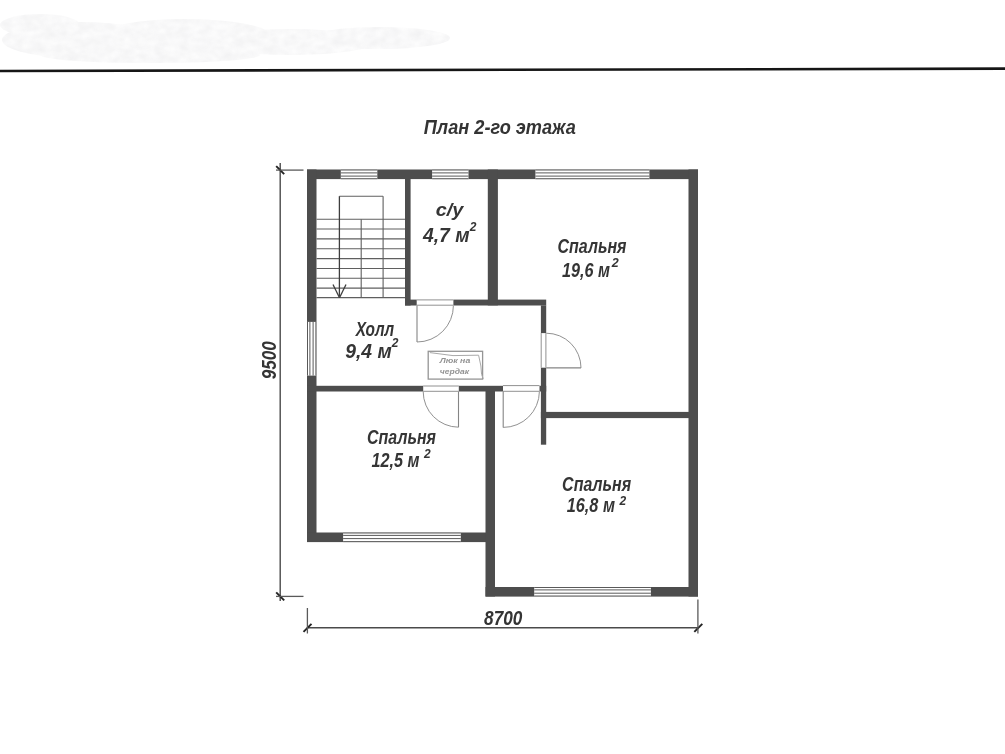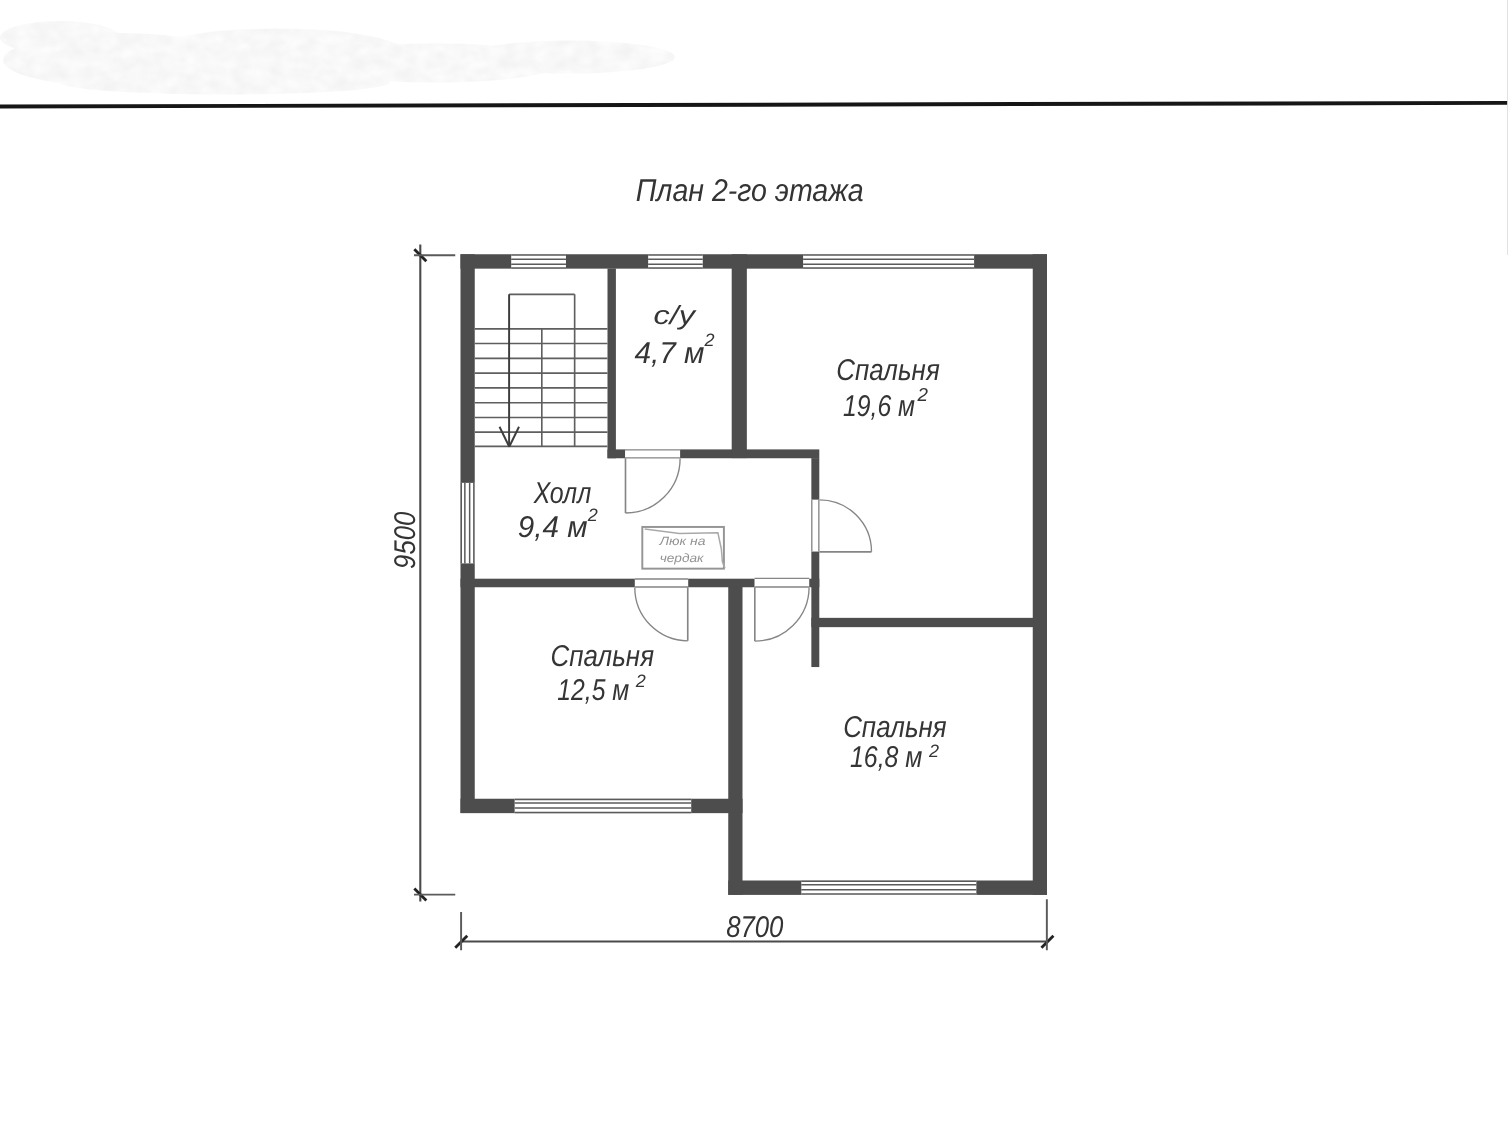--- a/index.html
+++ b/index.html
@@ -1,17 +1,17 @@
 <!DOCTYPE html>
 <html><head>
 <meta charset="utf-8">
 <style>
   html,body{margin:0;padding:0;background:#ffffff;}
   .page{position:relative;width:1005px;height:754px;overflow:hidden;background:#8b5cf6;
-        font-family:"Liberation Sans", sans-serif;}
+        font-family:"Liberation Sans", sans-serif;font-weight:bold;}
   svg text{font-family:"Liberation Sans", sans-serif;font-style:italic;}
 </style>
 </head>
 <body>
 <div class="page">
 <svg width="1005" height="754" viewBox="0 0 1005 754">
 
   <rect x="0" y="0" width="1005" height="754" fill="#ffffff"></rect>
 
   <defs>

